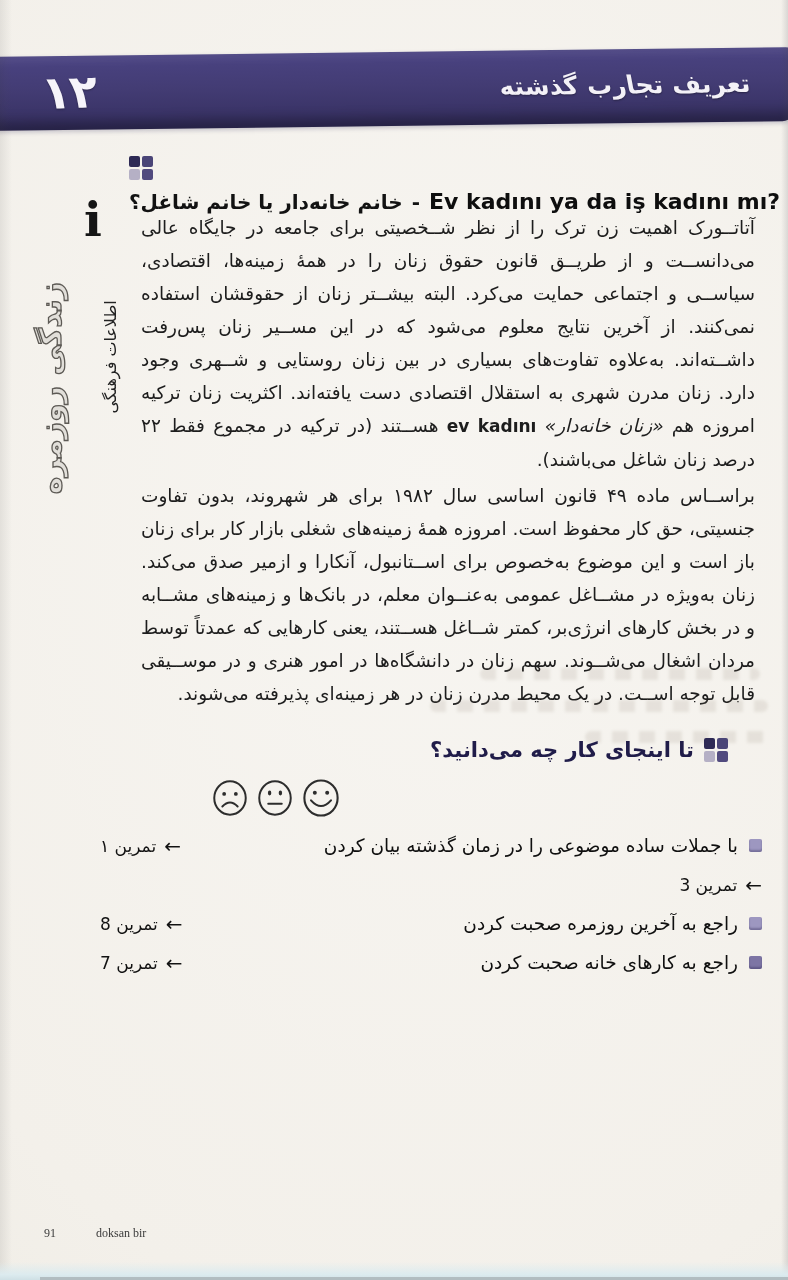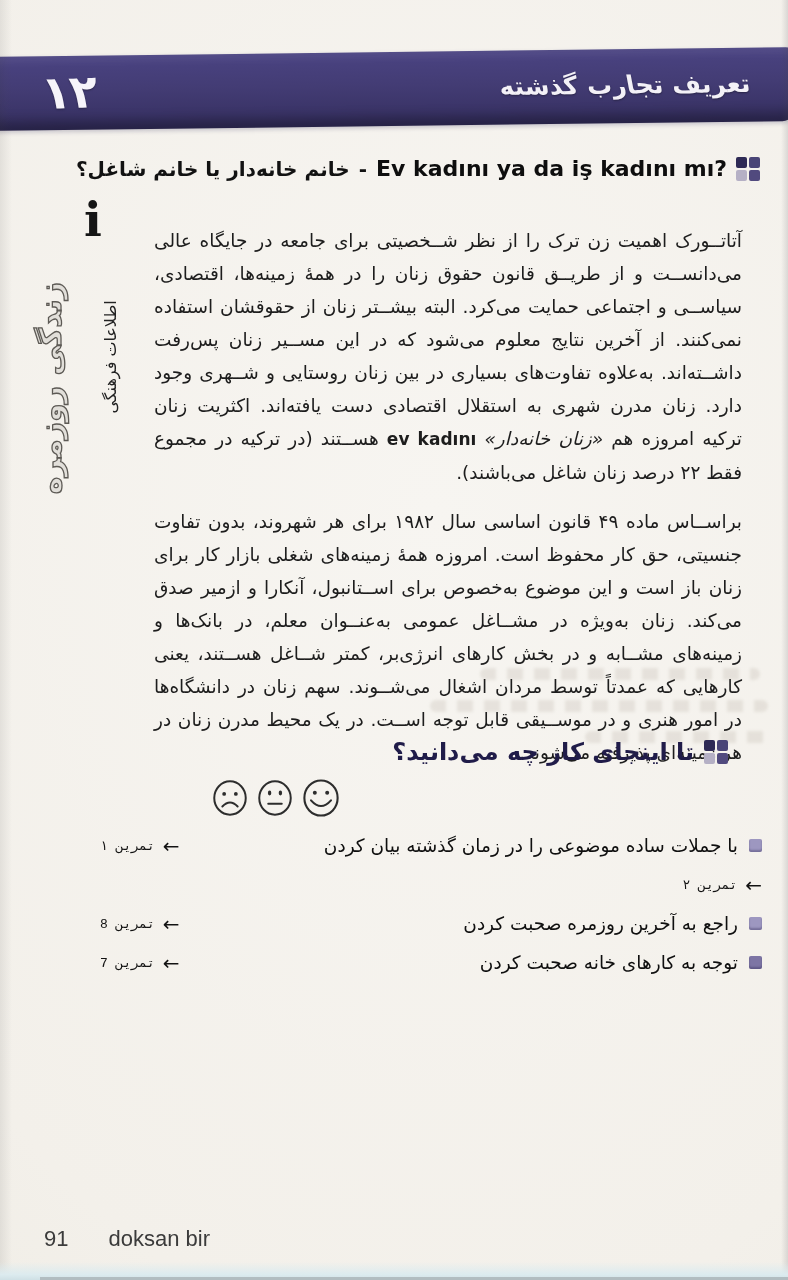--- a/index.html
+++ b/index.html
@@ -33,68 +33,68 @@
     position:absolute;left:50px;top:50%;transform:translateY(-52%) skewX(7deg) rotate(-1.5deg);
     color:#f6f4fa;font-weight:bold;font-size:46px;line-height:1;
     text-shadow:0 1px 2px rgba(0,0,0,.35);
   }
 
   
   .sq-icon{display:grid;grid-template-columns:11px 11px;grid-auto-rows:11px;gap:2px;direction:ltr;flex:0 0 auto;}
   .sq-icon i{display:block;border-radius:2px;}
 
   
-  .lesson-heading{position:absolute;top:156px;right:28px;display:flex;flex-direction:row;align-items:center;gap:9px;direction:rtl;}
+  .lesson-heading{position:absolute;top:156px;right:8px;display:flex;flex-direction:column;gap:9px;direction:rtl;}
   .lesson-heading .txt{white-space:nowrap;color:#121212;}
   .lesson-heading .latin{font-weight:bold;font-size:22px;color:#0e0e0e;}
   .lesson-heading .sep{font-weight:bold;font-size:20px;margin:0 4px;}
   .lesson-heading .fa{font-weight:bold;font-size:20px;}
 
   
   .info-icon{position:absolute;left:84px;top:194px;font-family:"DejaVu Serif",serif;font-weight:bold;font-size:47px;line-height:1.1;color:#151515;}
   .v-wrap{position:absolute;display:flex;align-items:center;justify-content:center;white-space:nowrap;}
   .v-culture{left:10px;top:347px;width:200px;height:20px;transform:rotate(-90deg);
     font-size:16px;color:#232323;letter-spacing:.5px;}
   .v-unit{left:-85px;top:371px;width:270px;height:34px;transform:rotate(-90deg);
     font-size:30px;font-weight:bold;letter-spacing:2px;color:rgba(90,88,84,0.12);
     -webkit-text-stroke:1.3px #5d5a55;}
 
   
   .reading{position:absolute;top:208px;left:138px;right:30px;direction:rtl;
     text-align:justify;font-size:18.5px;line-height:33px;color:#1d1d1d;}
-  .reading p{margin:16px;}
+  .reading p{margin:3px;}
   .reading .q{font-style:italic;}
   .reading .lat{font-weight:bold;font-size:17px;}
 
   
   .bleed{position:absolute;height:12px;opacity:.14;border-radius:6px;filter:blur(1.6px);
     background:repeating-linear-gradient(90deg,#8a7c6c 0 16px, transparent 16px 27px);}
   .bleed.b1{top:668px;left:480px;width:280px;}
   .bleed.b2{top:700px;left:430px;width:338px;}
   .bleed.b3{top:731px;left:585px;width:183px;}
 
   
   .review-heading{position:absolute;top:738px;right:60px;display:flex;align-items:center;gap:10px;direction:rtl;}
-  .review-heading .txt{font-weight:bold;font-size:24px;color:#201c49;white-space:nowrap;}
+  .review-heading .txt{font-weight:bold;font-size:21px;color:#201c49;white-space:nowrap;}
 
   .faces{position:absolute;top:778px;left:212px;display:flex;gap:9px;}
   .faces svg{display:block;}
 
   .checklist{position:absolute;top:826px;left:100px;right:26px;direction:rtl;}
   .check-row{display:flex;align-items:center;justify-content:space-between;height:39px;}
   .check-lead{display:flex;align-items:center;direction:rtl;text-align:center;}
   .bullet{width:13px;height:13px;border-radius:2px;margin-left:11px;box-shadow:inset 0 -2px 2px rgba(40,35,80,.35);flex:0 0 auto;}
   .check-text{font-size:18.5px;color:#0f0f0f;white-space:nowrap;}
   .check-ref{display:flex;align-items:center;gap:8px;direction:rtl;color:#121212;}
   .check-ref .arrow{font-size:20px;line-height:1;}
-  .check-ref .exlabel{font-size:13px;white-space:nowrap;font-family:Liberation Mono, monospace;}
+  .check-ref .exlabel{font-size:17px;white-space:nowrap;}
 
   
   .footer{position:absolute;top:1226px;left:44px;display:flex;gap:40px;direction:ltr;
-    font-family:Liberation Sans, sans-serif;font-size:22px;color:#3b3b3b;text-align:center;}
+    font-family:Liberation Serif, serif;font-size:12px;color:#3b3b3b;text-align:center;}
 </style>
 </head>
 <body>
 
 <div class="page" dir="rtl">
 
   <div class="band">
     <span class="band-title">تعریف تجارب گذشته</span>
     <span class="band-num">۱۲</span>
   </div>
@@ -164,37 +164,37 @@
         <span class="check-text">با جملات ساده موضوعی را در زمان گذشته بیان کردن</span>
       </span>
       <span class="check-ref">
         <span class="arrow">←</span>
         <span class="exlabel">تمرین ۱</span>
       </span>
     </div>
     <div class="check-row">
       <span class="check-ref">
         <span class="arrow">←</span>
-        <span class="exlabel">تمرین ۲</span>
+        <span class="exlabel">تمرین 3</span>
       </span>
     </div>
     <div class="check-row">
       <span class="check-lead">
         <span class="bullet" style="background: rgb(157, 151, 192);"></span>
         <span class="check-text">راجع به آخرین روزمره صحبت کردن</span>
       </span>
       <span class="check-ref">
         <span class="arrow">←</span>
         <span class="exlabel">تمرین 8</span>
       </span>
     </div>
     <div class="check-row">
       <span class="check-lead">
         <span class="bullet" style="background: rgb(125, 117, 164);"></span>
-        <span class="check-text">توجه به کارهای خانه صحبت کردن</span>
+        <span class="check-text">راجع به کارهای خانه صحبت کردن</span>
       </span>
       <span class="check-ref">
         <span class="arrow">←</span>
         <span class="exlabel">تمرین 7</span>
       </span>
     </div>
   </div>
 
   <div class="footer">
     <span>91</span>

